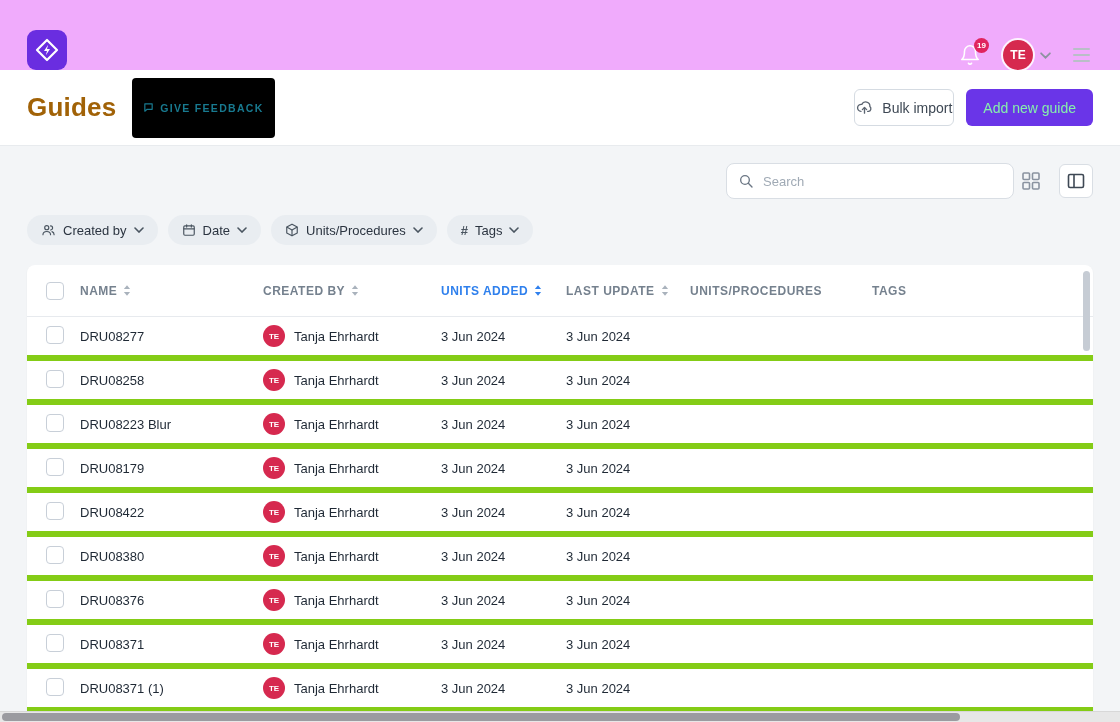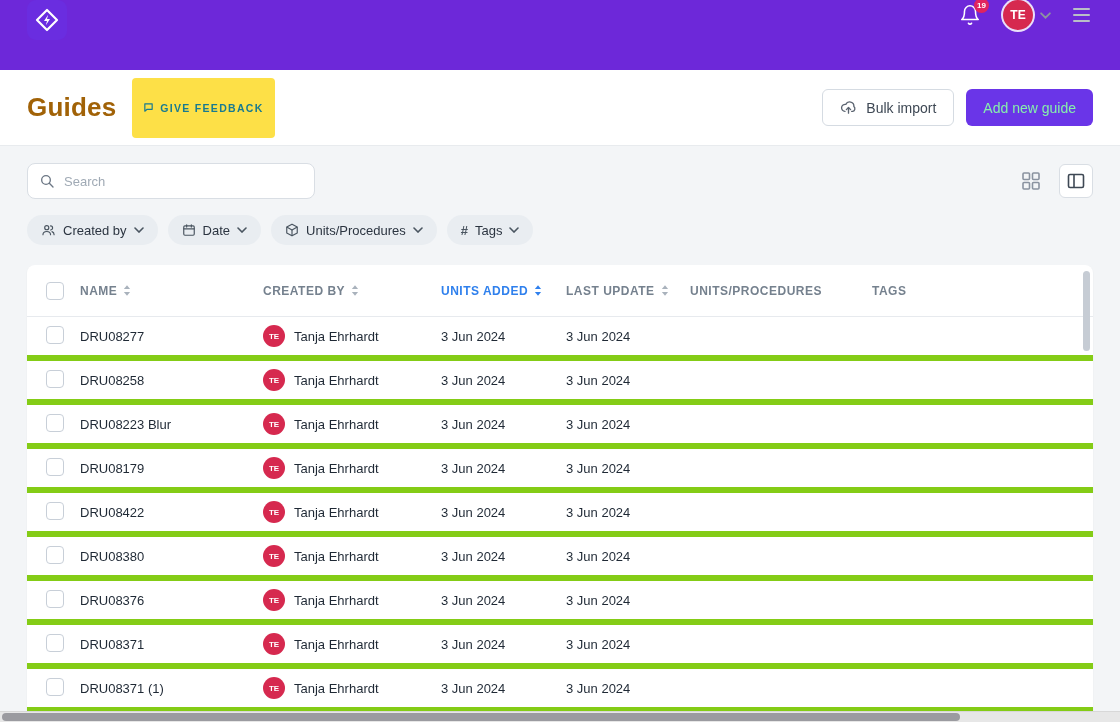--- a/index.html
+++ b/index.html
@@ -1,40 +1,40 @@
 <!DOCTYPE html>
 <html><head>
 <meta charset="utf-8">
 <style>
   * { box-sizing: border-box; margin: 0; padding: 0; }
   html,body { width:1120px; height:722px; overflow:hidden; }
   body { font-family:"Liberation Sans", sans-serif; background:#f3f5f7; position:relative; }
 
   
-  .topbar { height:70px; background:#6d28d9; display:flex; align-items:flex-start; padding:0 30px 0 27px; }
+  .topbar { height:70px; background:#f0abfc; display:flex; align-items:flex-end; padding:0 30px 0 27px; }
   .logo { width:40px; height:40px; background:#6a2de0; border-radius:9px; display:flex; align-items:center; justify-content:center; cursor:pointer; }
   .topbar-right { margin-left:auto; display:flex; align-items:center; }
   .bell-wrap { position:relative; width:26px; height:26px; display:flex; align-items:center; justify-content:center; cursor:pointer; }
   .notif-badge { position:absolute; top:-4px; right:-6px; min-width:15px; height:15px; padding:0 3px; background:#e0245e; border-radius:8px; color:#fff; font-size:8px; font-weight:bold; display:flex; align-items:center; justify-content:center; }
   .user-avatar { width:30px; height:30px; border-radius:50%; background:#d6294f; color:#fff; font-size:12px; font-weight:bold; display:flex; align-items:center; justify-content:center; margin-left:20px; box-shadow:0 0 0 2px rgba(255,255,255,.85); cursor:pointer; }
   .user-chevron { margin-left:7px; color:#8d93a0; display:flex; cursor:pointer; }
   .hamburger { margin-left:22px; display:flex; flex-direction:column; gap:4px; cursor:pointer; }
   .hamburger span { display:block; width:17px; height:2px; background:#b9bec7; border-radius:1px; }
 
   
   .page-header { height:76px; background:#fff; border-bottom:1px solid #e8ebee; display:flex; align-items:center; padding:0 27px; }
   .page-header h1 { font-size:26px; font-weight:600; color:#a16207; letter-spacing:.2px; }
-  .feedback-badge { margin-left:16px; background:#fde047; color:#187a90; font-size:10.5px; font-weight:bold; letter-spacing:1.3px; padding:24px 11px; border-radius:4px; display:flex; align-items:center; gap:6px; cursor:pointer; }
+  .feedback-badge { margin-left:16px; background:#000000; color:#187a90; font-size:10.5px; font-weight:bold; letter-spacing:1.3px; padding:24px 11px; border-radius:4px; display:flex; align-items:center; gap:6px; cursor:pointer; }
   .header-actions { margin-left:auto; display:flex; align-items:center; gap:12px; }
-  .btn-secondary { background:#fff; border:1px solid #d5dbe2; border-radius:6px; height:37px; padding:0 17px; font-size:14px; color:#3e4854; display:flex; align-items:center; gap:9px; cursor:pointer; font-family:inherit; }
+  .btn-secondary { background:#fff; border:1px solid #d5dbe2; border-radius:6px; height:37px; padding:0 1px; font-size:14px; color:#3e4854; display:flex; align-items:center; gap:9px; cursor:pointer; font-family:inherit; }
   .btn-primary { background:#6a35e8; border:none; border-radius:6px; height:37px; padding:0 17px; font-size:14px; color:#86efac; cursor:pointer; font-family:inherit; }
 
   
   .content { padding:0 27px; }
-  .toolbar-row { margin-top:17px; display:flex; align-items:center; justify-content:space-between;gap:34px; }
+  .toolbar-row { margin-top:17px; display:flex; align-items:center; justify-content:flex-end; }
   .search-box { width:288px; height:36px; background:#fff; border:1px solid #d9dee4; border-radius:8px; display:flex; align-items:center; padding:0 11px; gap:9px; }
   .search-box svg { flex:none; }
   .search-box input { border:none; outline:none; flex:1; font-size:13px; color:#333; font-family:inherit; background:transparent; }
   .search-box input::placeholder { color:#a0aab5; }
   .view-toggles { display:flex; align-items:center; gap:11px; }
   .view-btn { background:transparent; border:none; color:#8a93a0; width:34px; height:34px; display:flex; align-items:center; justify-content:center; cursor:pointer; padding:0; }
   .view-btn.active { background:#fff; border:1px solid #d9dee4; border-radius:6px; color:#3e4854; }
 
   
   .filters { margin-top:16px; display:flex; gap:10px; }

